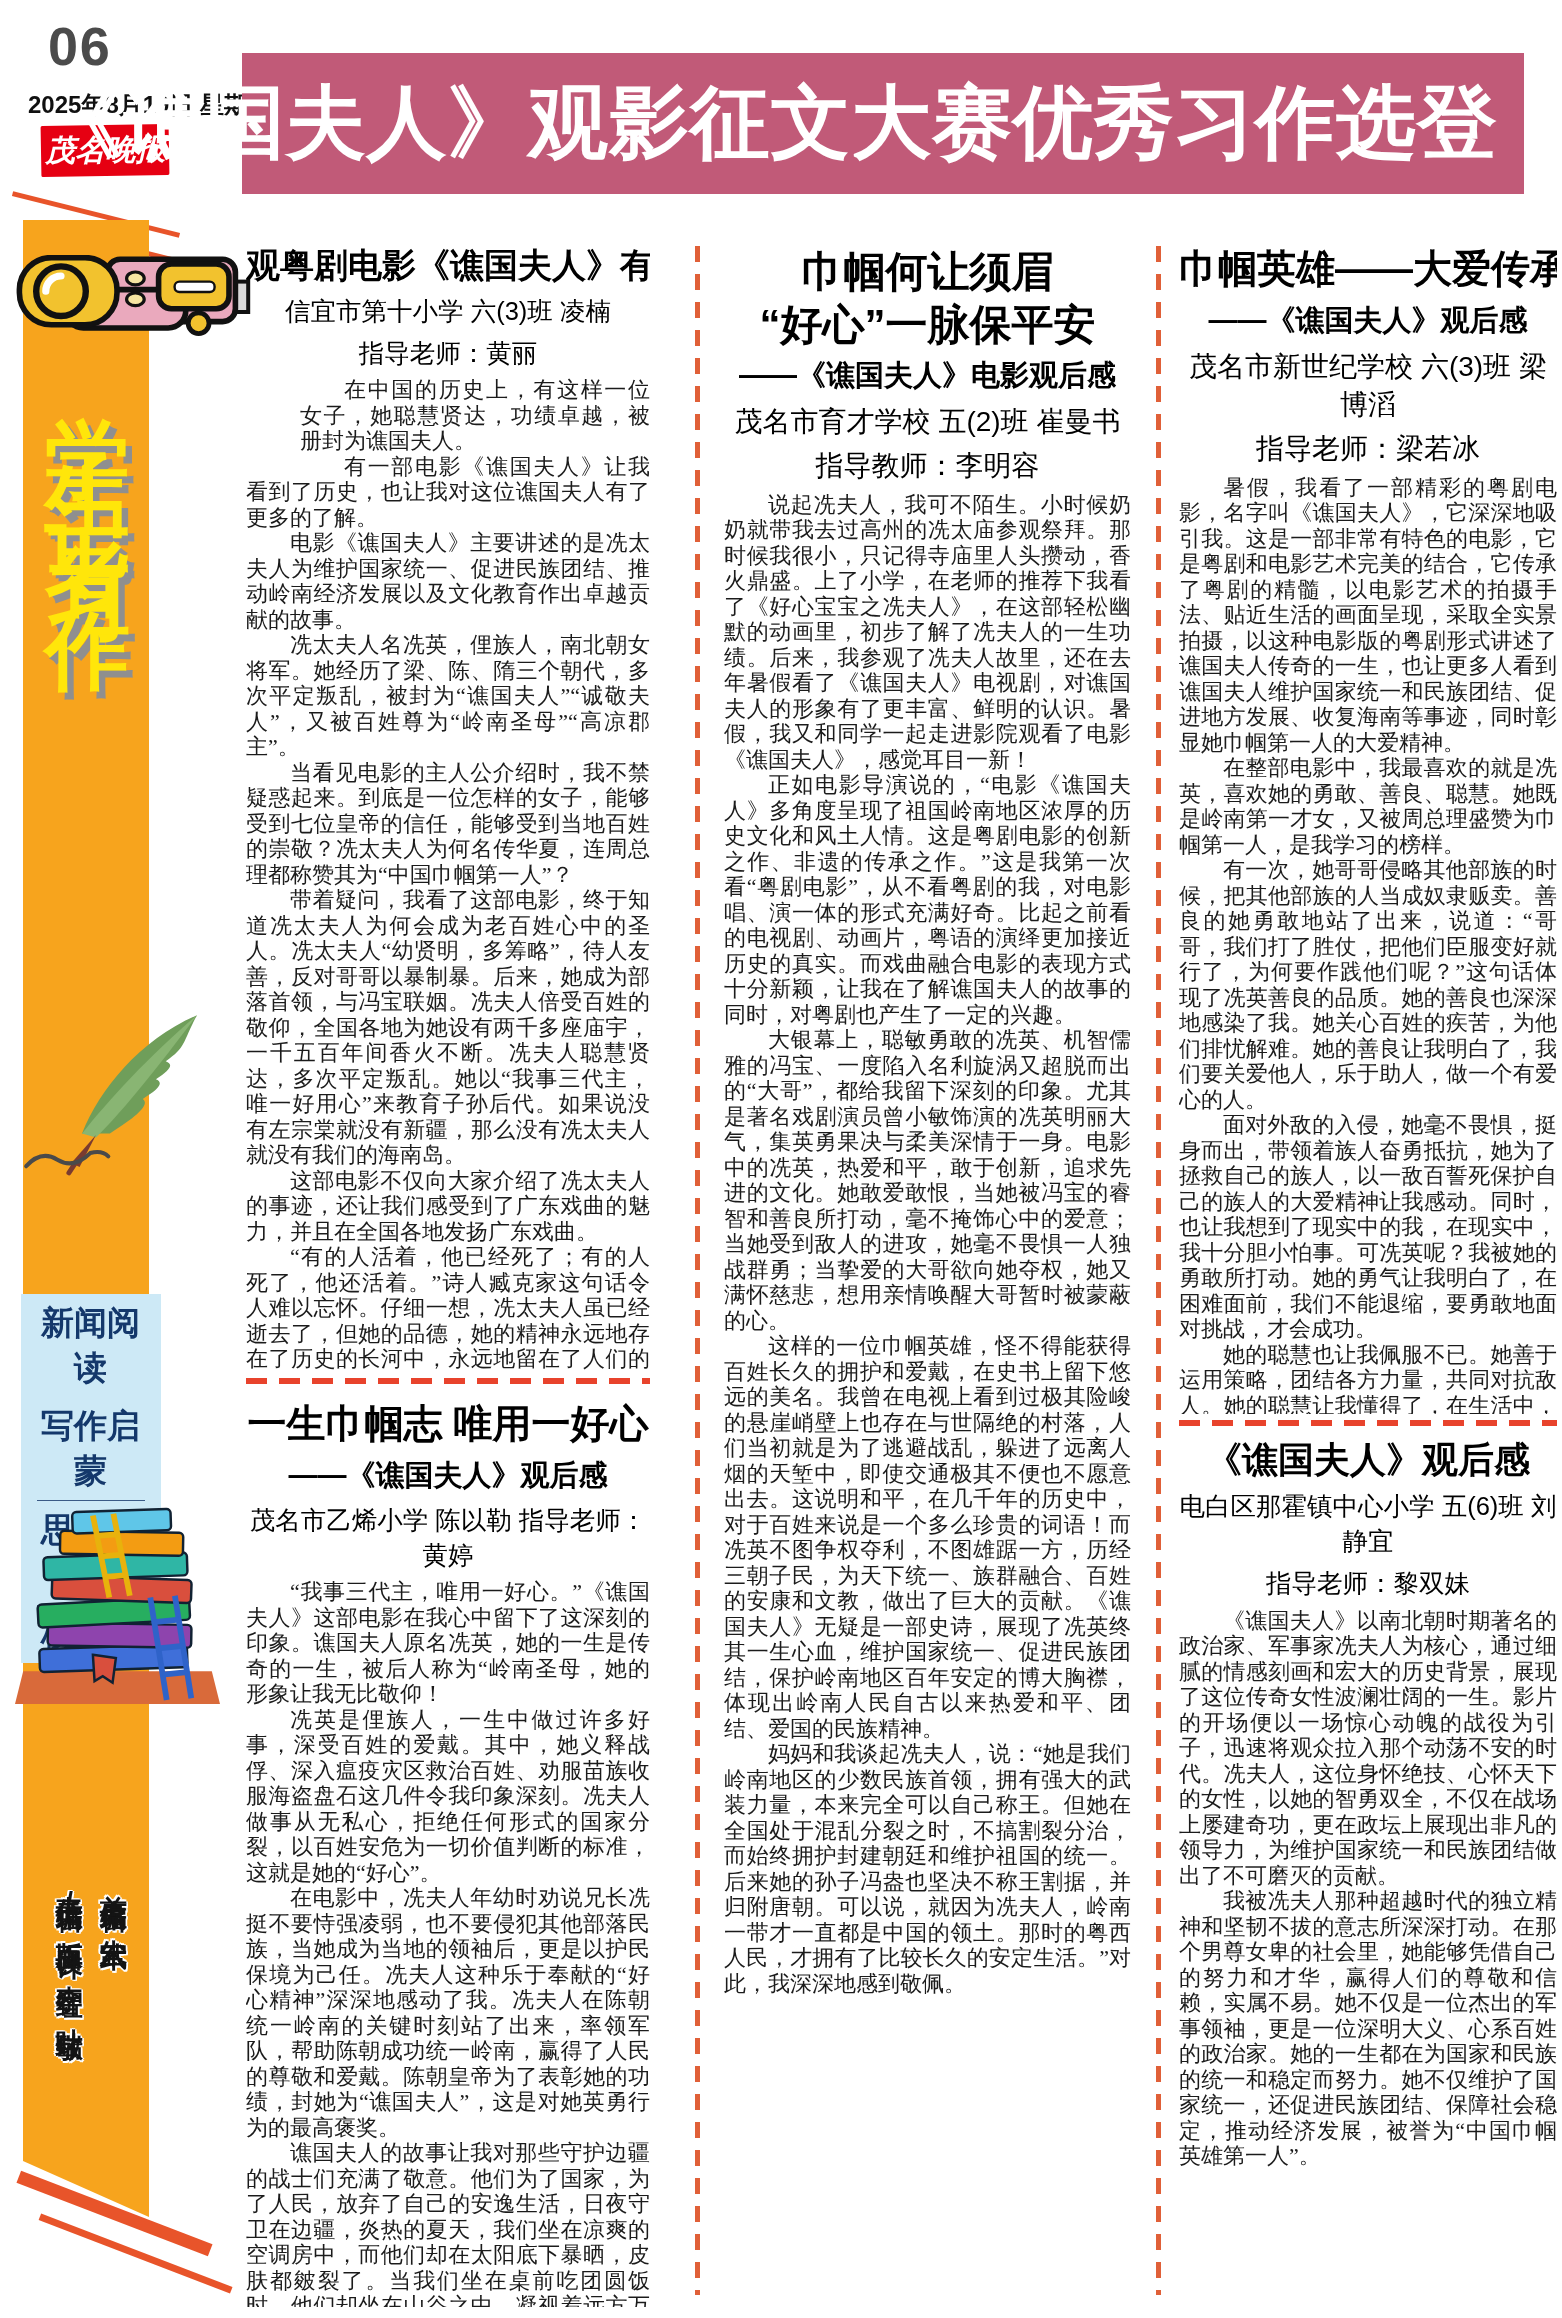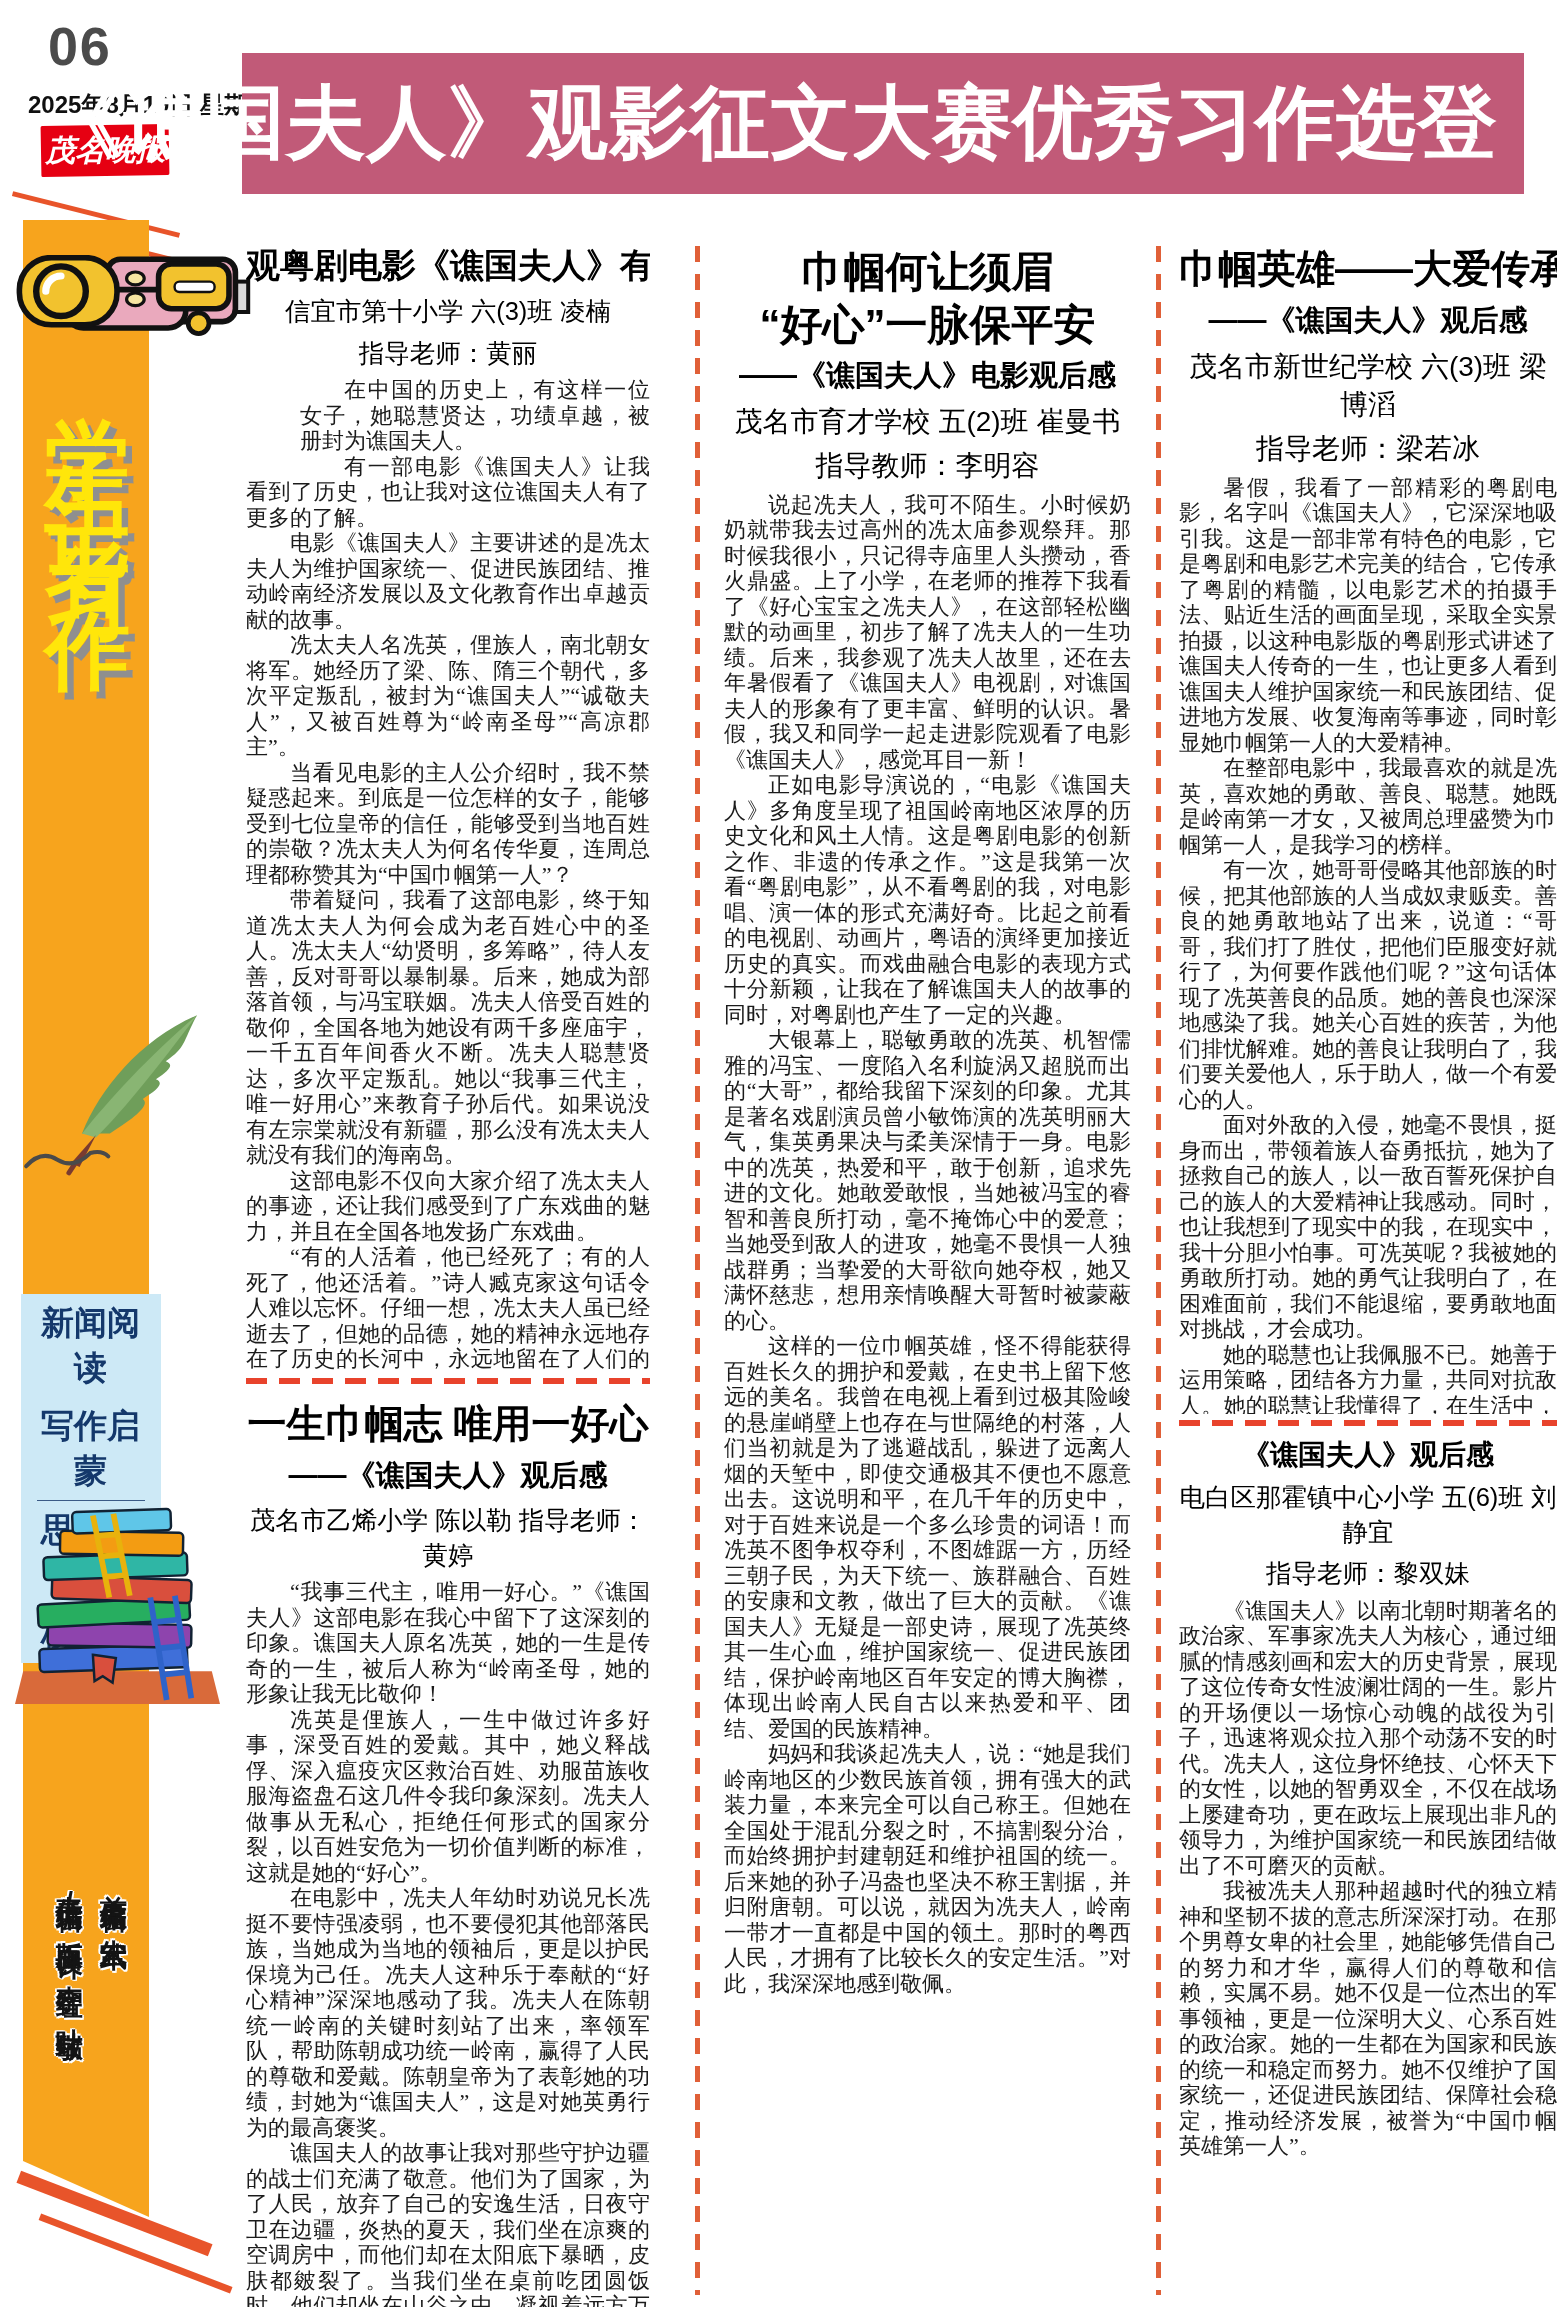--- a/index.html
+++ b/index.html
@@ -59,21 +59,21 @@
   
   .art { position:absolute; overflow:hidden; }
   .art-a1 { left:246px; top:245px; width:404px; height:1126px; }
   .art-a2 { left:246px; top:1401px; width:404px; height:906px; }
   .art-b1 { left:724px; top:246px; width:407px; height:2058px; }
   .art-c1 { left:1179px; top:246px; width:378px; height:1168px; }
   .art-c2 { left:1179px; top:1438px; width:378px; height:869px; }
   .a-title { font-family:"Liberation Sans",sans-serif; font-weight:bold; color:#000;
     text-align:center; font-size:34px; line-height:1.2; margin-bottom:8.2px; white-space:nowrap; }
   .art-a2 .a-title, .art-c1 .a-title { font-size:39px; }
-  .art-c2 .a-title { font-size:28px; }
+  .art-c2 .a-title { font-size:36px; }
   .art-b1 .a-title { font-size:42px; line-height:1.25; margin-bottom:5px; white-space:normal; }
   .a-sub { font-family:"Liberation Sans",sans-serif; font-weight:bold; color:#000;
     text-align:center; font-size:29px; margin-bottom:6.6px; }
   .a-by { font-family:"Liberation Sans",sans-serif; font-weight:normal; color:#000;
     text-align:center; font-size:25.5px; margin-bottom:6.6px; }
   .art-b1 .a-by, .art-c1 .a-by { font-size:28px; }
   .a-body { font-size:22px; line-height:25.5px; text-align:justify; color:#1b1b1b; }
   .a-body p { text-indent:2em; margin:0; }
   .art-a1 .a-body::before { content:""; float:left; width:54px; height:79px; }
 </style>

